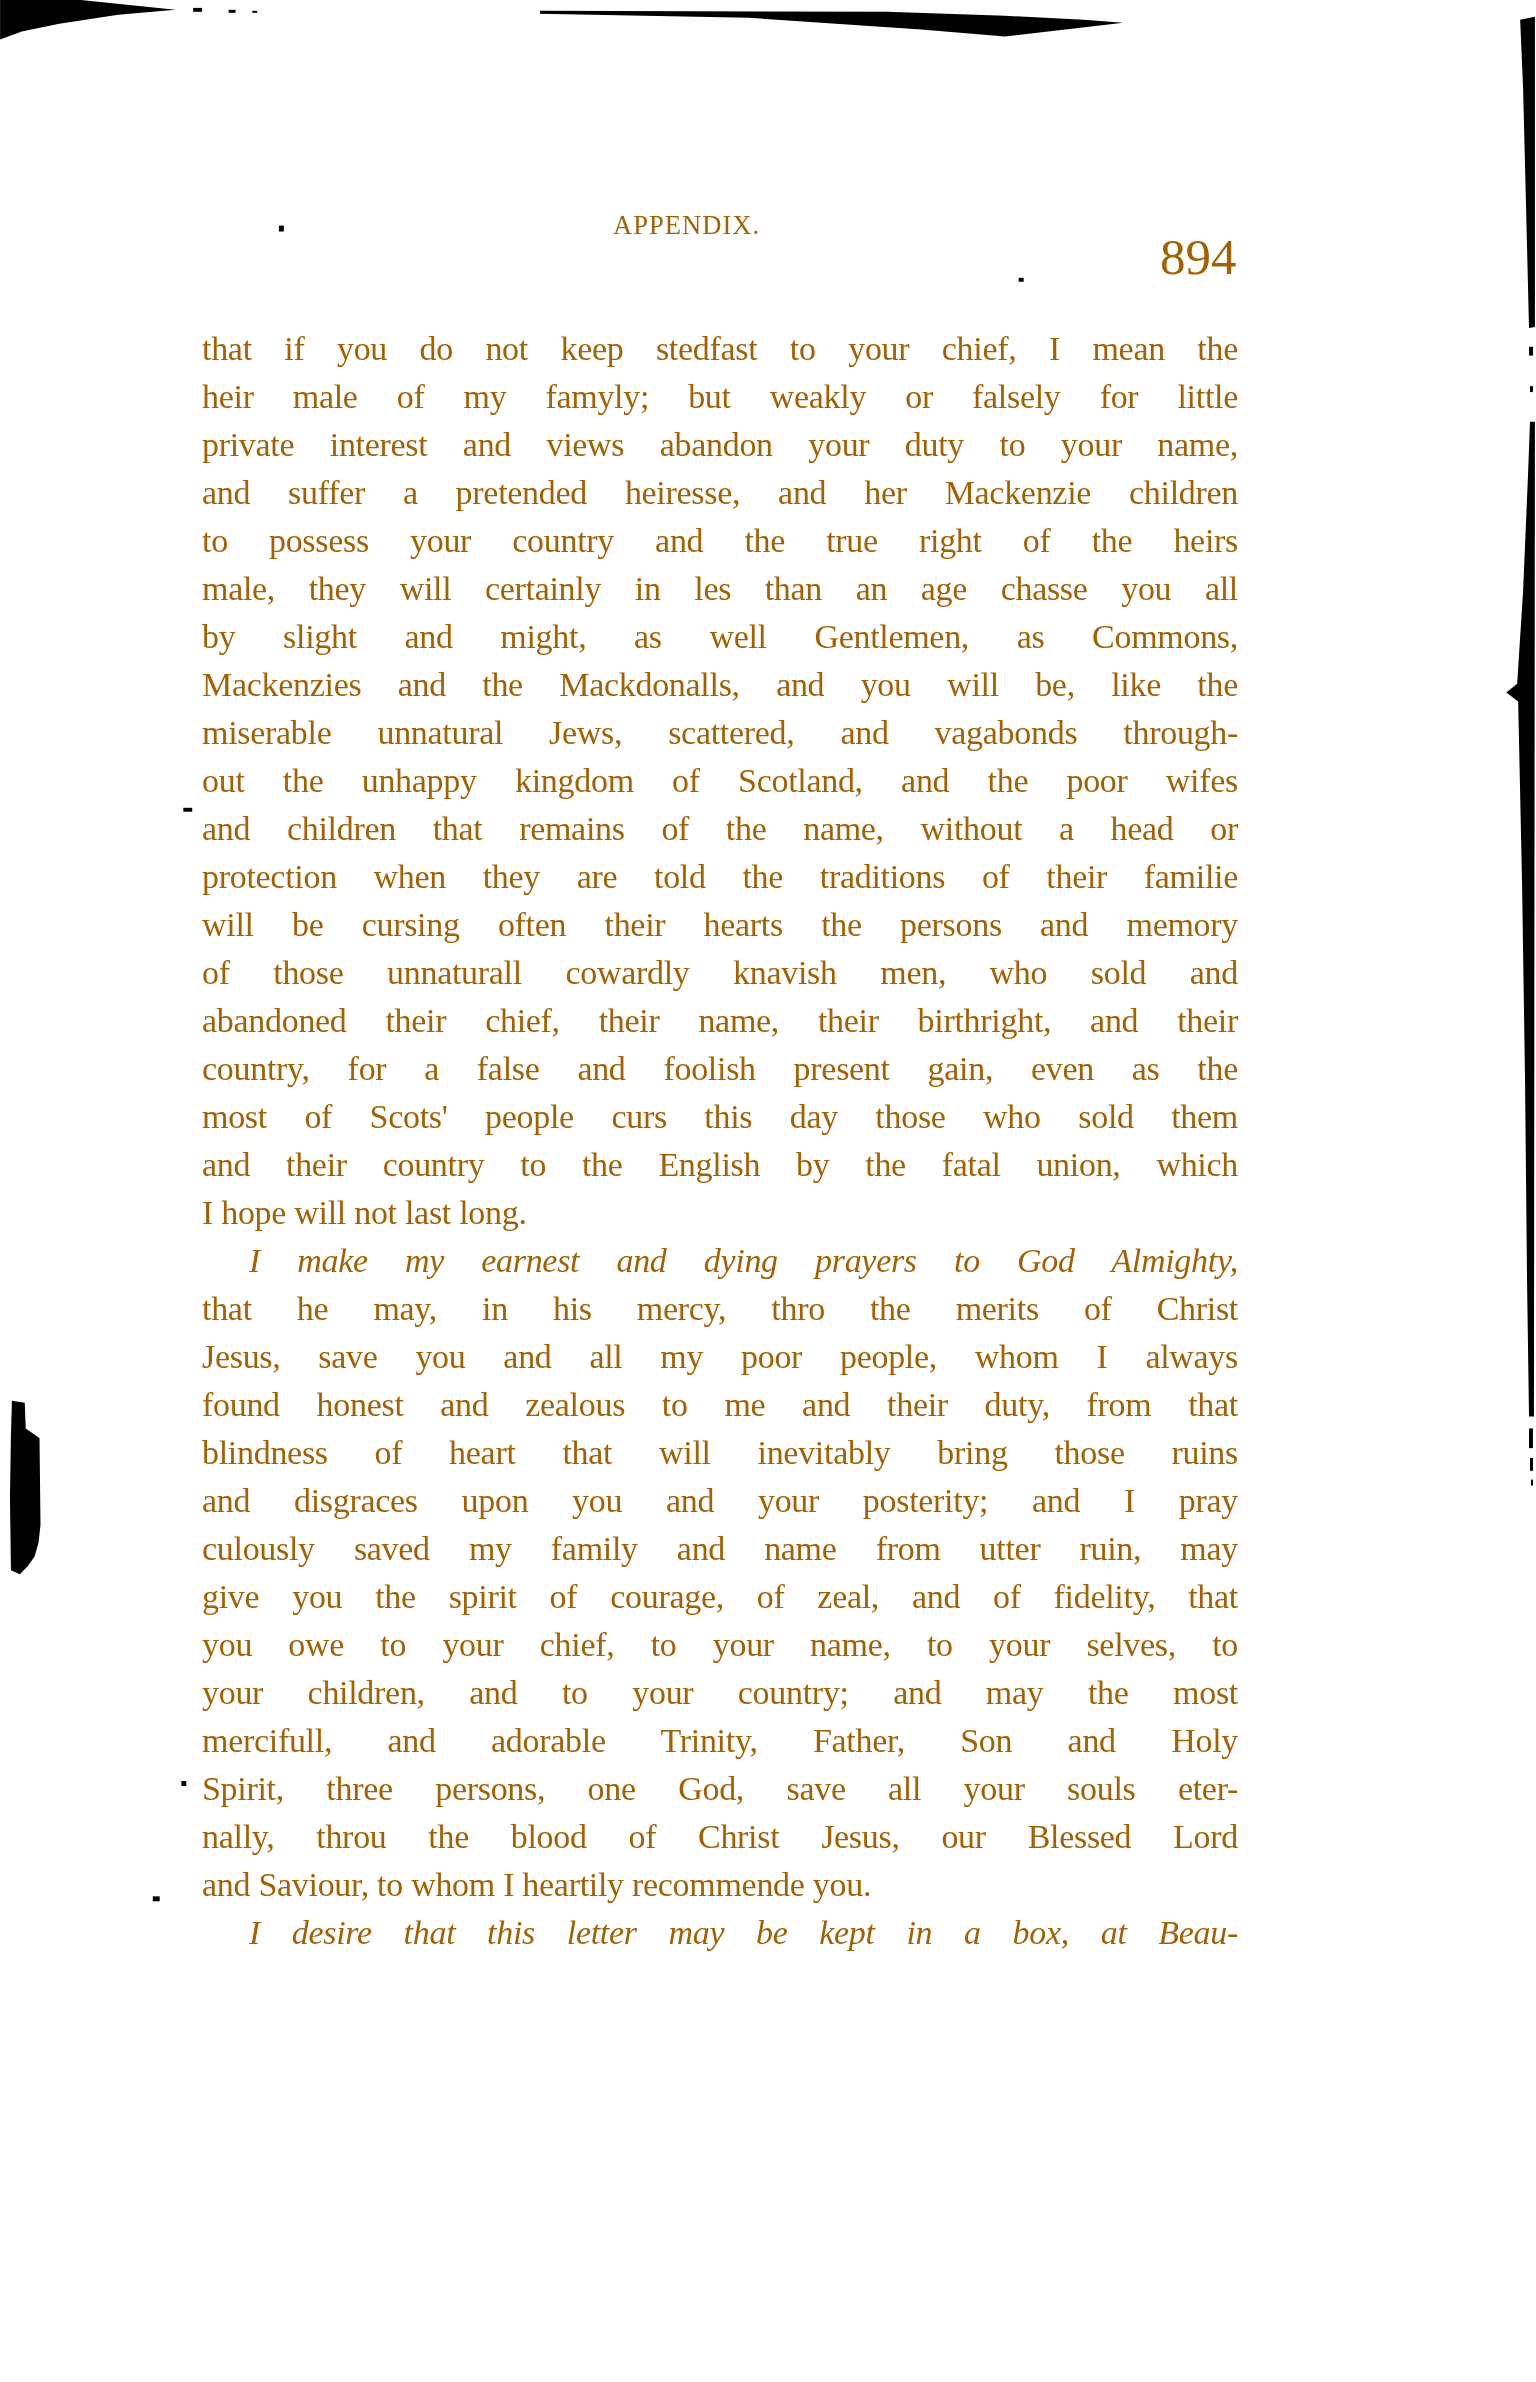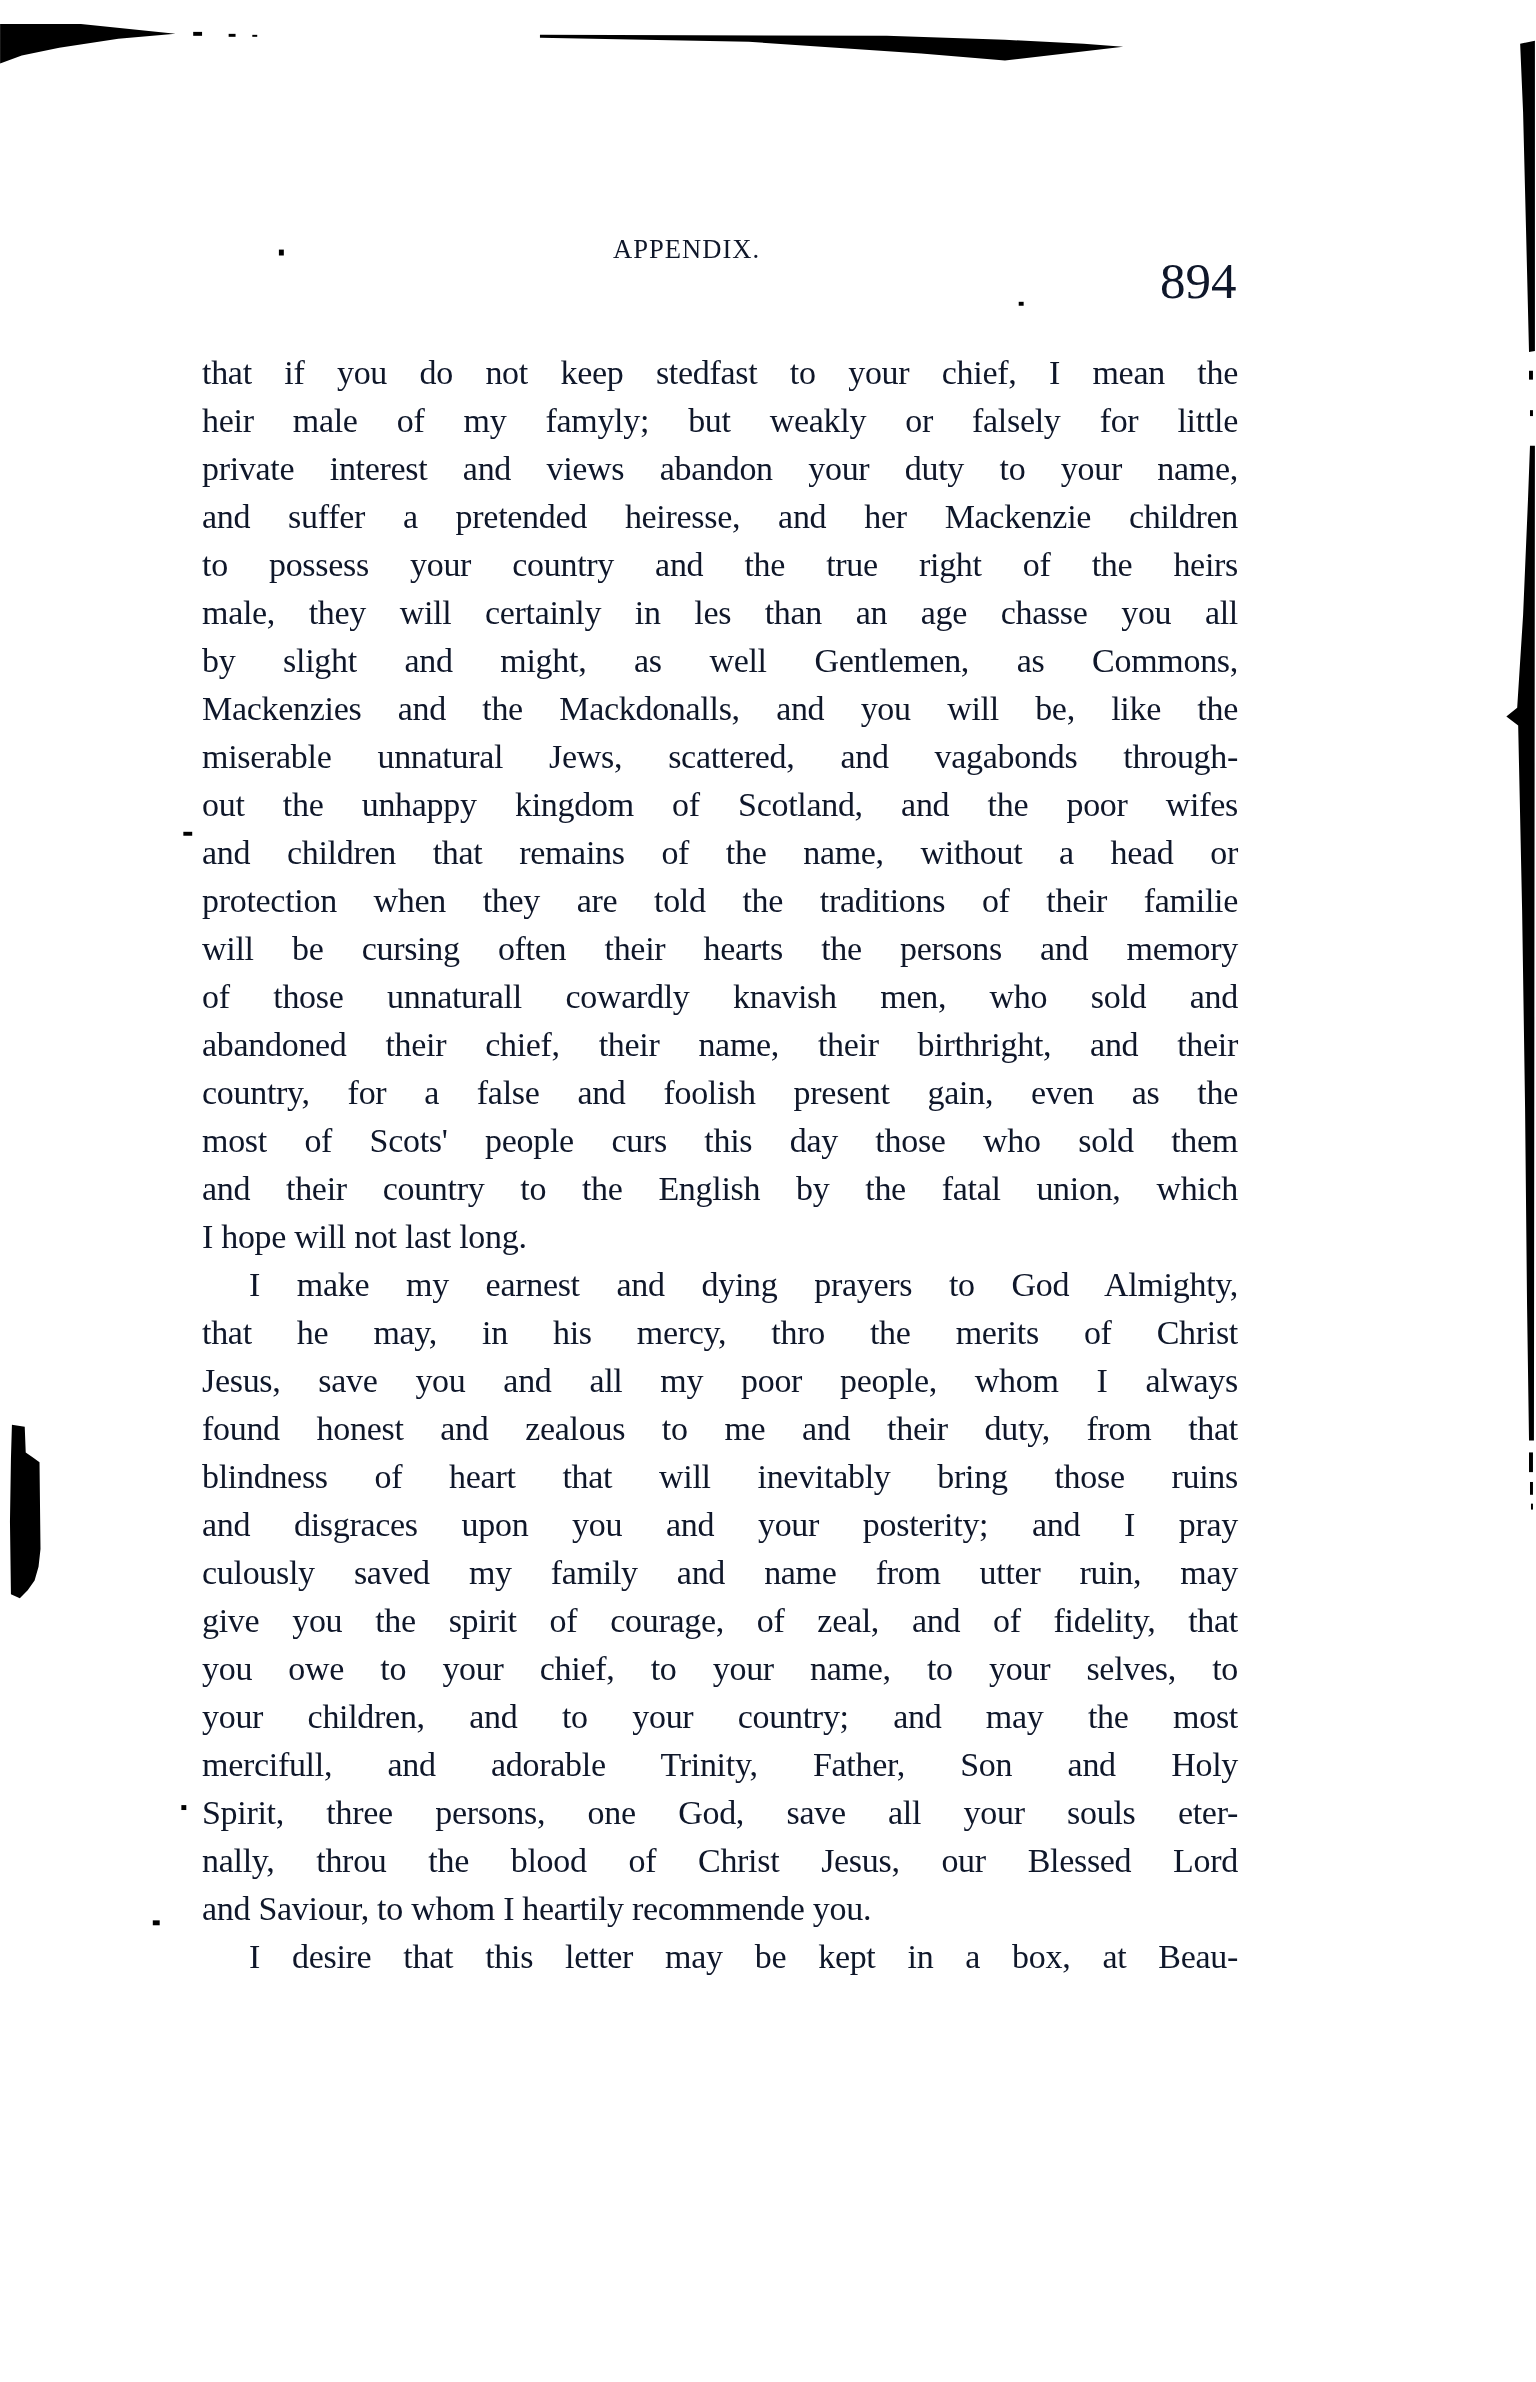--- a/index.html
+++ b/index.html
@@ -7,22 +7,21 @@
     padding: 0;
     background: #ffffff;
   }
   .page {
     position: relative;
     width: 1537px;
     height: 2190px;
     background: #ffffff;
     overflow: hidden;
     font-family: "Liberation Serif", "DejaVu Serif", serif;
-    color: #0f172a;
-    margin-top: 24px;
+    color: #a16207;
   }
   .artifacts {
     position: absolute;
     left: 0; top: 0;
     width: 1537px;
     height: 2383px;
     pointer-events: none;
   }
   .running-head-title {
     position: absolute;
@@ -53,20 +52,21 @@
     text-align: justify;
     white-space: normal;
     height: 48px;
     overflow: visible;
   }
   .line.just {
     text-align-last: justify;
   }
   .line.indent {
     padding-left: 47px;
+    font-style: italic;
   }
 </style>
 </head>
 <body>
 
 <div class="page">
 
   <svg class="artifacts" viewBox="0 0 1560 2419" xmlns="http://www.w3.org/2000/svg">
 
     <path fill="#000" d="M0,0 L82,0 L178,10 L120,15 L60,24 L22,32 L0,40 Z"></path>

